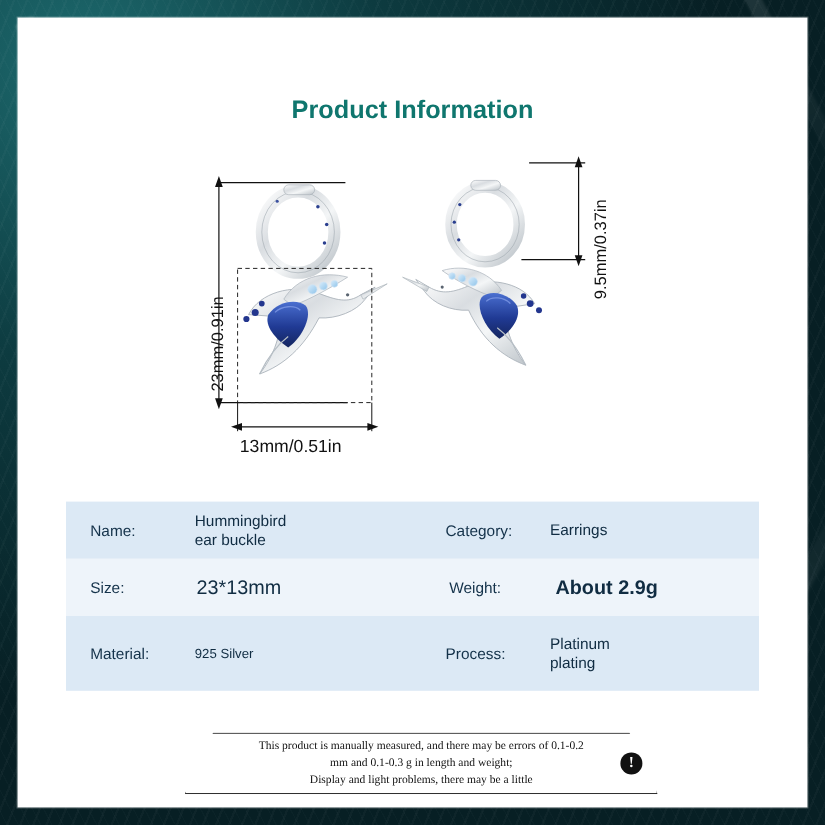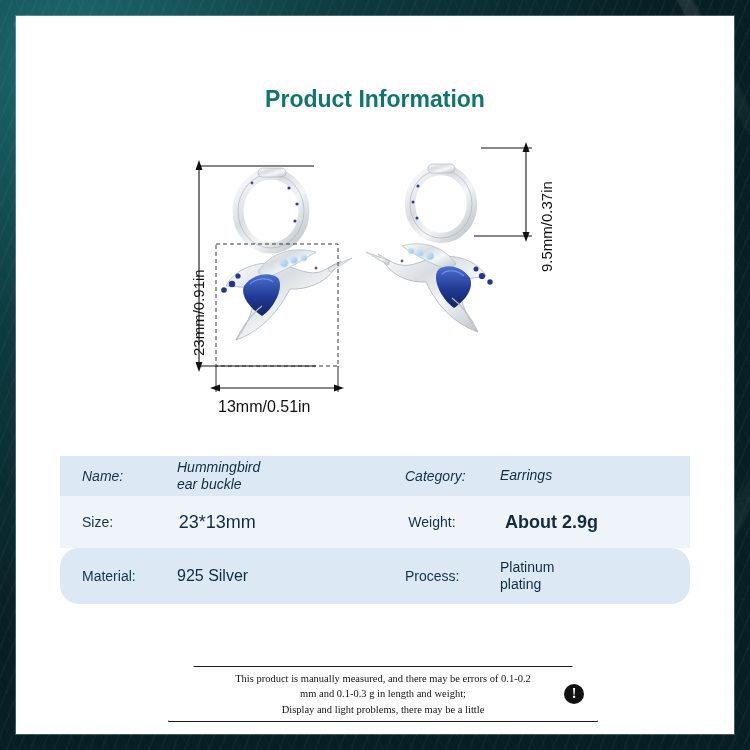--- a/index.html
+++ b/index.html
@@ -61,23 +61,23 @@
     border-collapse:collapse;
   }
   .row{display:flex;width:630px;}
   .row.alt{background:#dce9f5;}
   .row.plain{background:#eef4fa;}
   .cell{display:flex;align-items:center;}
   .c-lab{width:95px;padding-left:22px;font-size:14px;color:#14324a;}
   .c-val{width:220px;font-size:14px;color:#102c42;line-height:1.25;}
   .c-lab2{width:95px;padding-left:8px;font-size:14px;color:#14324a;}
   .c-val2{width:185px;font-size:14px;color:#102c42;line-height:1.25;}
-  .r1{height:40px;font-style:italic;}
+  .r1{height:52px;}
   .r2{height:52px;justify-content:space-between;}
-  .r3{height:56px;border-radius:19px;}
+  .r3{height:68px;}
   .big{font-size:18px;}
   
   .banner{
     position:absolute;left:152px;top:650px;width:430px;height:56px;
   }
   .banner-shape{
     position:absolute;inset:0;
     background:#ffffff;
     border:1px solid #1a1a1a;
     clip-path:polygon(6% 0%, 94% 0%, 100% 100%, 0% 100%);
@@ -226,21 +226,21 @@
 
     <div class="row plain r2">
       <div class="cell c-lab">Size:</div>
       <div class="cell c-val big" style="white-space:pre-line;">23*13mm</div>
       <div class="cell c-lab2">Weight:</div>
       <div class="cell c-val2 big" style="white-space:pre-line;font-weight:bold;">About 2.9g</div>
     </div>
 
     <div class="row alt r3">
       <div class="cell c-lab">Material:</div>
-      <div class="cell c-val" style="font-size:16px;white-space:pre-line;">925 Silver</div>
+      <div class="cell c-val" style="font-size:12px;white-space:pre-line;">925 Silver</div>
       <div class="cell c-lab2">Process:</div>
       <div class="cell c-val2" style="white-space:pre-line;">Platinum
 plating</div>
     </div>
 
   </div>
 
   <div class="banner">
     <div class="banner-shape"></div>
     <div class="banner-text">

